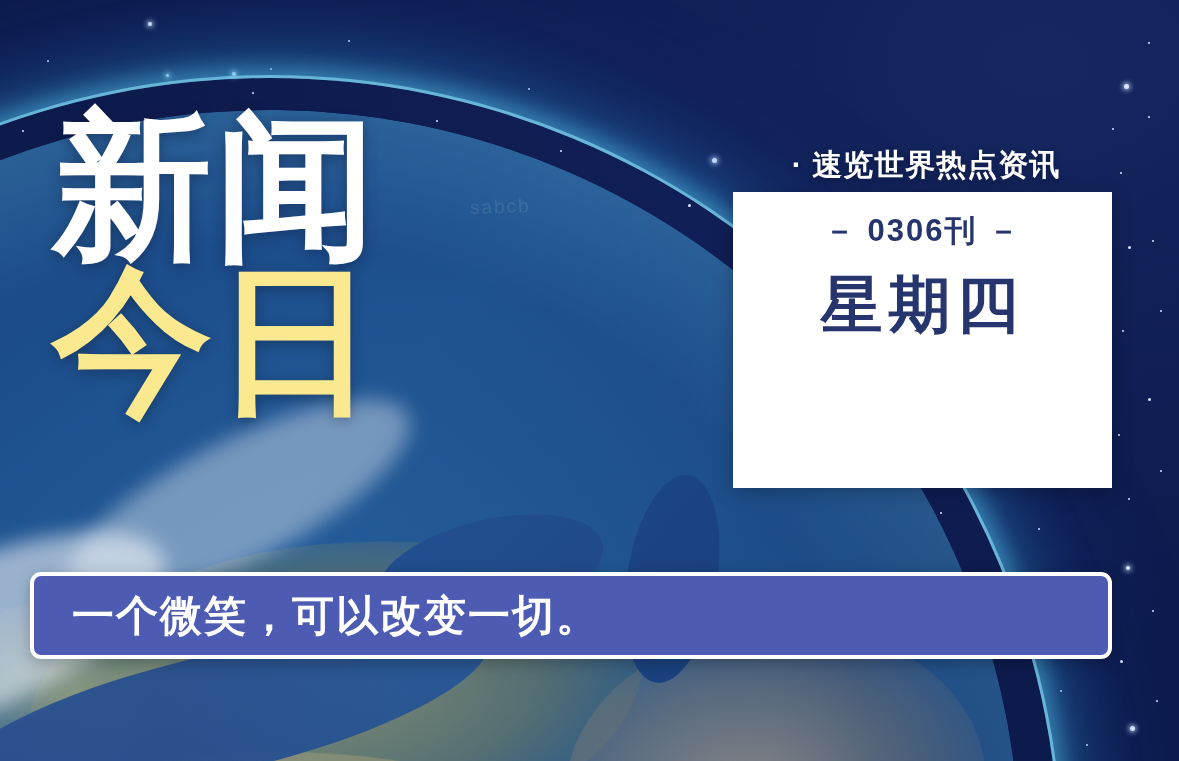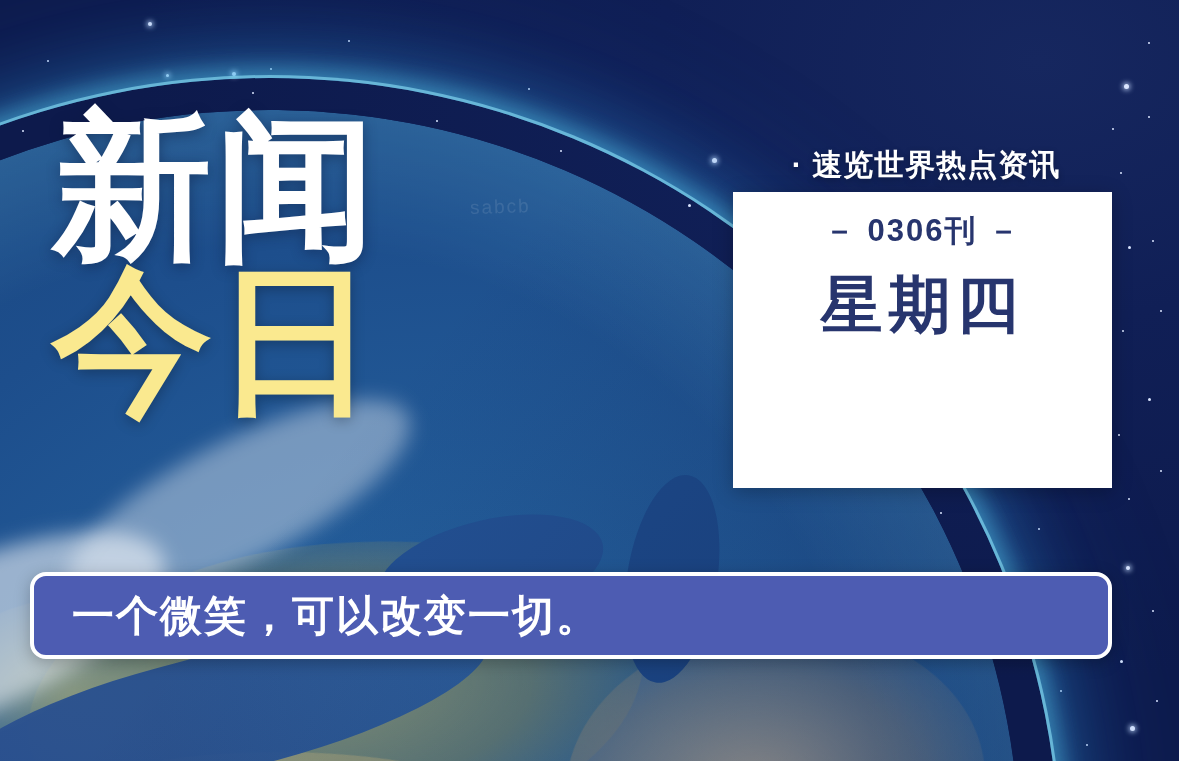--- a/index.html
+++ b/index.html
@@ -163,21 +163,21 @@
   }
   .card-lunar{
     margin-top:34px;color:#27356e;
     font-size:76px;font-weight:700;letter-spacing:4px;line-height:1;
   }
 
   
   .quote-bar{
     position:absolute;left:30px;top:572px;width:1082px;height:87px;
     background:#4d5cb2;
-    border:4px solid #ffffff;border-radius:16px;
+    border:4px solid #ffffff;border-radius:11px;
     box-sizing:border-box;
     display:flex;align-items:center;
     box-shadow:0 4px 16px rgba(0,0,0,.25);
   }
   .quote-text{
     color:#ffffff;font-size:42px;font-weight:700;letter-spacing:2px;
     margin-left:38px;white-space:nowrap;
   }
 
   

